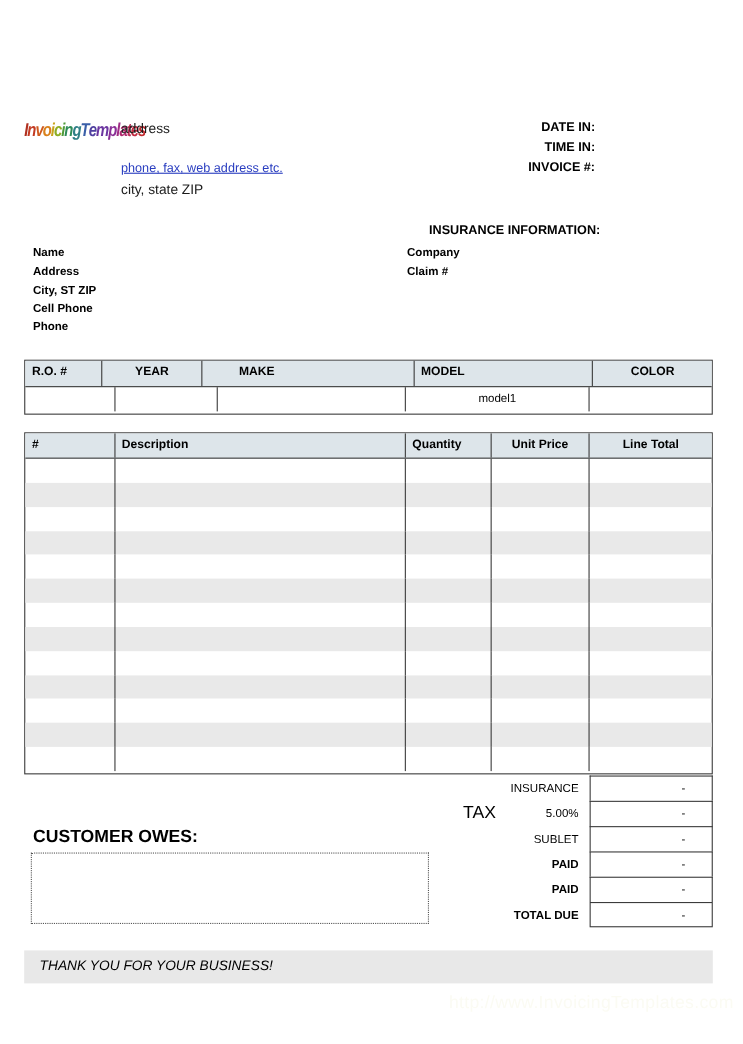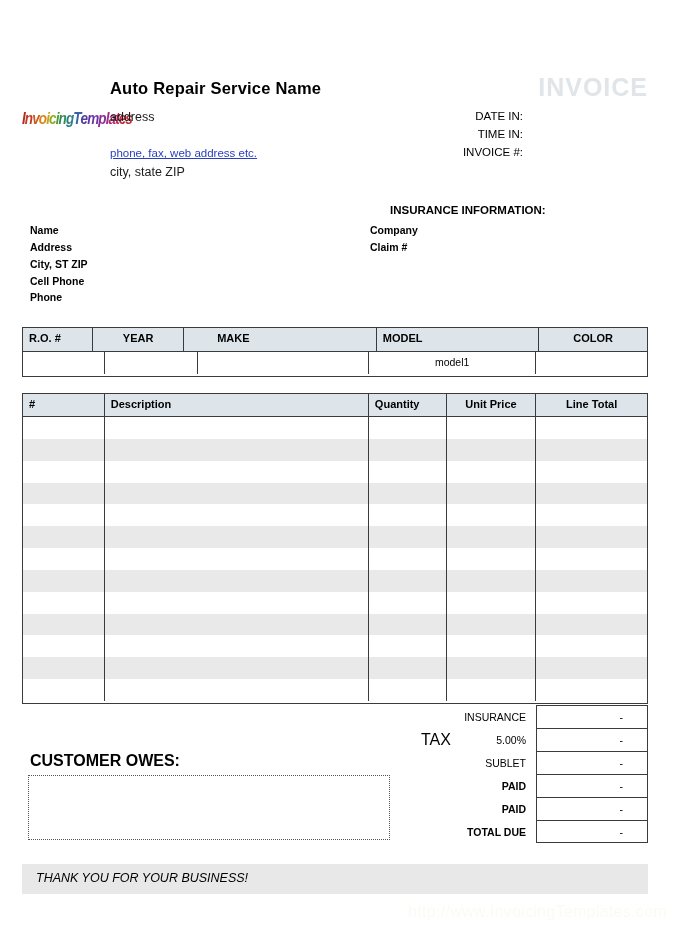--- a/index.html
+++ b/index.html
@@ -73,23 +73,23 @@
     top: 73px;
     font-size: 25px;
     font-weight: bold;
     color: #dfe5e9;
     letter-spacing: 1px;
     white-space: nowrap;
   }
 
   .meta-row {
     position: absolute;
-    right: 152px;
+    right: 134px;
     font-size: 11.5px;
-    font-weight: normal;
+    font-weight: bold;
     white-space: nowrap;
     text-align: left;
   }
   .meta-0 { top: 110px; }
   .meta-1 { top: 128px; }
   .meta-2 { top: 146px; }
 
   
   .insurance-title {
     position: absolute;
@@ -272,29 +272,27 @@
     color: #fbfbf3;
     letter-spacing: 0.3px;
     white-space: nowrap;
   }
 </style>
 </head>
 <body>
 
 <div class="page">
 
-  <div class="company-title">Auto Repair Service Name</div>
 
   <div class="logo" id="logo"><span style="color: rgb(176, 48, 32);">I</span><span style="color: rgb(194, 58, 34);">n</span><span style="color: rgb(207, 90, 30);">v</span><span style="color: rgb(217, 129, 28);">o</span><span style="color: rgb(201, 164, 29);">i</span><span style="color: rgb(143, 174, 36);">c</span><span style="color: rgb(79, 155, 58);">i</span><span style="color: rgb(47, 140, 88);">n</span><span style="color: rgb(47, 127, 134);">g</span><span style="color: rgb(58, 95, 168);">T</span><span style="color: rgb(80, 64, 160);">e</span><span style="color: rgb(107, 53, 160);">m</span><span style="color: rgb(138, 47, 150);">p</span><span style="color: rgb(160, 44, 134);">l</span><span style="color: rgb(176, 42, 110);">a</span><span style="color: rgb(187, 42, 85);">t</span><span style="color: rgb(193, 42, 64);">e</span><span style="color: rgb(194, 42, 46);">s</span></div>
 
   <div class="addr-line addr-1">address</div>
   <div class="addr-line addr-2">city, state ZIP</div>
   <div class="addr-link">phone, fax, web address etc.</div>
 
-  <div class="invoice-word">INVOICE</div>
 
   <div class="meta-row meta-0">DATE IN:</div>
   <div class="meta-row meta-1">TIME IN:</div>
   <div class="meta-row meta-2">INVOICE #:</div>
 
   <div class="cust-line cust-0">Name</div>
   <div class="cust-line cust-1">Address</div>
   <div class="cust-line cust-2">City, ST ZIP</div>
   <div class="cust-line cust-3">Cell Phone</div>
   <div class="cust-line cust-4">Phone</div>

